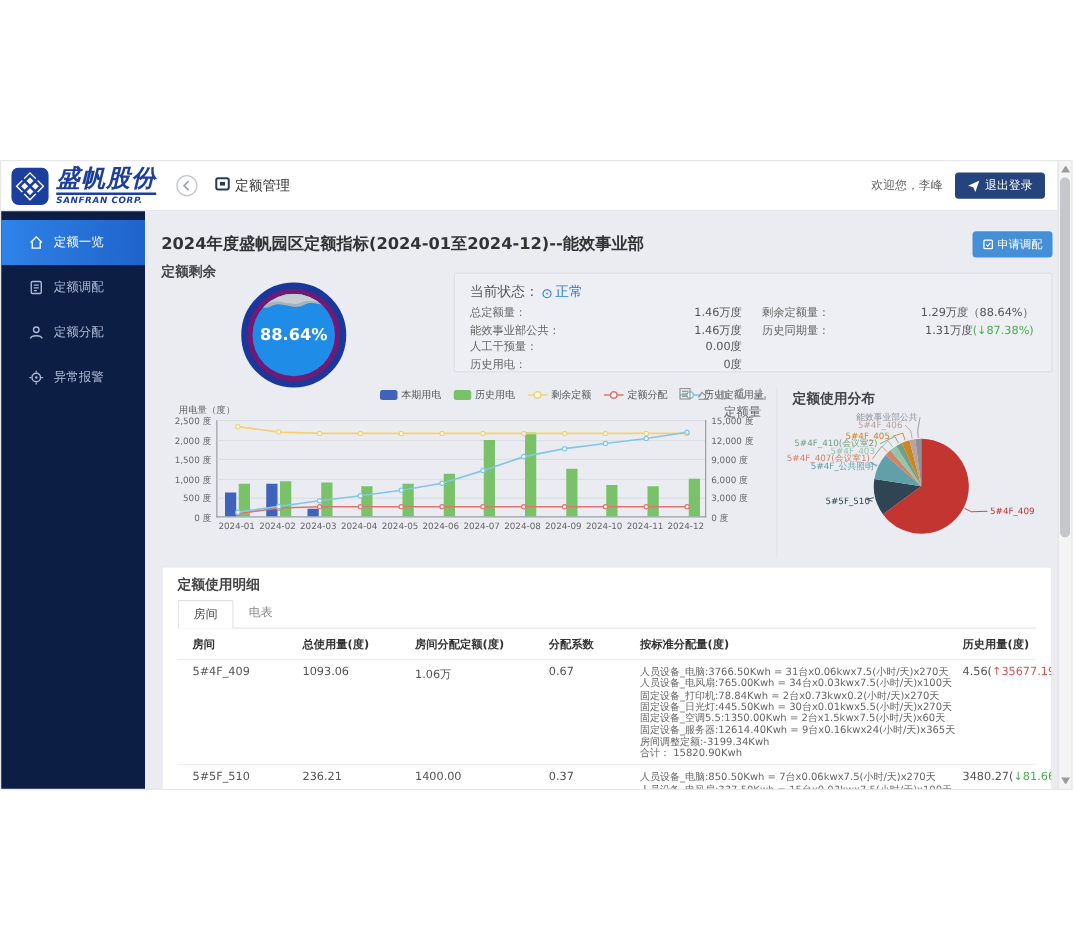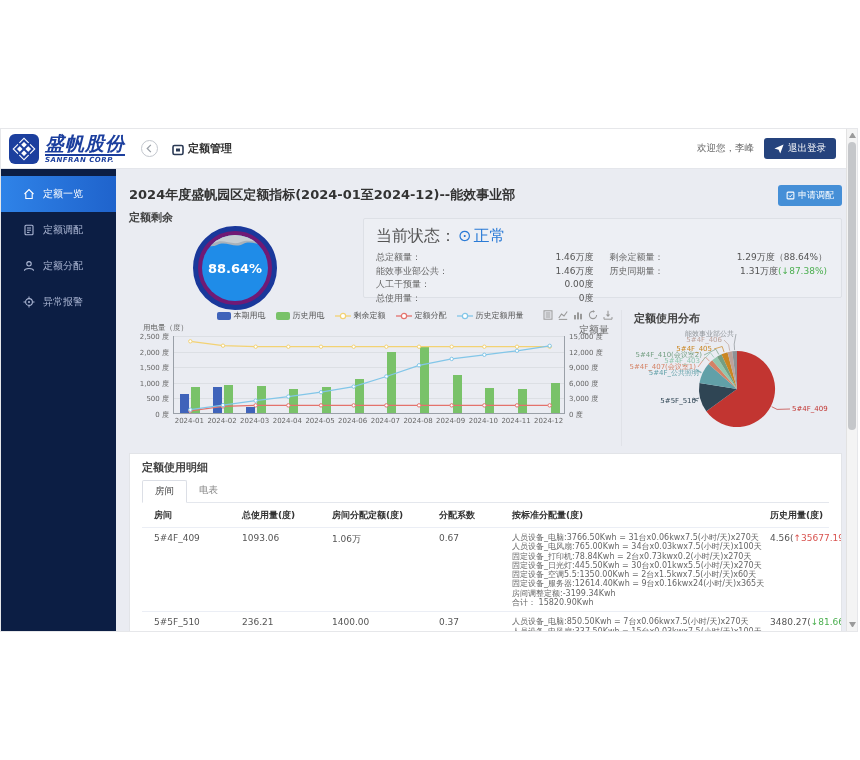--- a/index.html
+++ b/index.html
@@ -7,21 +7,21 @@
   .canvas { position:absolute; left:0; top:0; width:860px; height:760px; background:#fff;border-radius:23px; }
   .app { position:absolute; left:0; top:128px; width:858px; height:504px; background:#eaecf2; border:1px solid #e6e7ea; padding-right:11px; }
 
   
   .hd { height:40px; background:#fff; border-bottom:1px solid #e4e6eb; display:flex; align-items:center; padding:0 10px 0 8px; }
   .logo { display:flex; align-items:center; gap:6px; }
   .logo-txt { line-height:1; }
   .logo-cn { font-size:19px; font-weight:bold; color:#1c3f9e; letter-spacing:1px; font-style:italic; }
   .logo-en { font-size:7px; font-weight:bold; color:#1c3f9e; font-style:italic; letter-spacing:.5px; border-top:2px solid #1c3f9e; margin-top:1px; padding-top:1px; }
   .back-btn { width:17px; height:17px; border:1px solid #c3c7ce; border-radius:50%; color:#9aa0a8; display:flex; align-items:center; justify-content:center; margin-left:16px; font-size:10px; }
-  .mod { display:flex; align-items:flex-end; gap:4px; margin-left:14px; color:#333; font-size:11px; font-weight:bold; }
+  .mod { display:flex; align-items:flex-start; gap:4px; margin-left:14px; color:#333; font-size:11px; font-weight:normal; }
   .hd-right { margin-left:auto; display:flex; align-items:center; gap:10px; }
   .welcome { font-size:9.5px; color:#666; }
   .logout { background:#25437d; color:#fff; font-size:9.5px; border:none; border-radius:3px; padding:4px 10px; display:flex; align-items:center; gap:4px; }
 
   
   .app-body { display:flex; height:462px; }
   aside { width:115px; background:#0c1e44; flex:none; padding-top:7px; }
   .nav-item { height:36px; display:flex; align-items:center; gap:8px; padding-left:22px; color:#aeb9d6; font-size:10px; cursor:pointer; }
   .nav-item.active { background:linear-gradient(90deg,#2f83e8,#1f63cc); color:#fff; }
   main { flex:1; padding:14px 4px 0 13px; position:relative; overflow:hidden; }
@@ -33,32 +33,32 @@
 
   
   .overview { display:flex; margin-top:3px; height:96px; }
   .gauge-col { width:234px; flex:none; }
   .sec-label { font-size:11px; font-weight:bold; color:#444; }
   .gauge { width:84px; height:84px; border-radius:50%; border:5px solid #1a389b; background:#701a75; padding:4px; margin:1px 0 0 64px; }
   .gauge-inner { width:100%; height:100%; border-radius:50%; background:#1f8ce8; overflow:hidden; position:relative; }
   .gauge-inner svg { position:absolute; left:0; top:0; }
   .gauge-val { position:absolute; left:0; right:0; top:26px; text-align:center; color:#fff; font-size:13px; font-weight:bold; }
   .status-card { flex:1; background:#edeff4; border:1px solid #dde0e6; border-radius:2px; margin-top:8px; height:80px; padding:7px 14px 0 12px; }
-  .cur-line { font-size:16px; color:#555; display:flex; align-items:flex-start; gap:2px;font-family:Liberation Serif, serif; }
+  .cur-line { font-size:11px; color:#555; display:flex; align-items:flex-end; gap:2px;font-family:Liberation Serif, serif; }
   .cur-ok { color:#2b7bd6; }
   .s-grid { display:grid; grid-template-columns:1fr 1fr; column-gap:16px; margin-top:4px; }
   .s-row { display:flex; justify-content:space-between; font-size:9px; color:#666; line-height:13.5px; }
   .s-row b { font-weight:normal; color:#555; }
   .pct-green { color:#4caf50; }
   .pct-red { color:#d9534f; }
 
   
   .charts-row { display:flex; height:136px; margin-top:4px; }
   .bar-block { width:492px; flex:none; position:relative; }
-  .legend { position:absolute; left:0; right:10px; top:0; display:flex; justify-content:center; gap:10px; }
+  .legend { position:absolute; left:0; right:10px; top:0; display:flex; justify-content:flex-end; gap:10px; }
   .lg-item { display:flex; align-items:center; gap:3px; font-size:8px; color:#555; cursor:pointer; }
   .lg-sw { width:14px; height:8px; border-radius:2px; display:inline-block; }
   .toolbox { position:absolute; right:8px; top:0; display:flex; gap:5px; }
   .toolbox svg { cursor:pointer; }
   .axis-name-l { position:absolute; left:14px; top:13px; font-size:7.5px; color:#666; }
   .axis-name-r { position:absolute; right:12px; top:13px; font-size:10px; color:#666;text-align:right; }
   .plot { position:absolute; left:44px; top:26px; width:392px; height:78px; border-left:1px solid #9aa0a8; border-bottom:1px solid #9aa0a8; border-right:1px solid #9aa0a8; }
   .gline { position:absolute; left:0; right:0; height:1px; background:#dcdfe4; }
   .bar { position:absolute; bottom:0; width:9px; }
   .plot svg { position:absolute; left:0; top:0; overflow:visible; }
@@ -208,21 +208,21 @@
                   </div>
                 <div class="s-row">
                     <span>能效事业部公共：</span>
                     <b>1.46万度</b>
                   </div>
                 <div class="s-row">
                     <span>人工干预量：</span>
                     <b>0.00度</b>
                   </div>
                 <div class="s-row">
-                    <span>总使用量：</span>
+                    <span>历史用电：</span>
                     <b>0度</b>
                   </div>
               </div>
               <div>
                 <div class="s-row">
                     <span>剩余定额量：</span>
                     <b><span>1.29万度（88.64%）</span></b>
                   </div>
                 <div class="s-row">
                     <span>历史同期量：</span>

